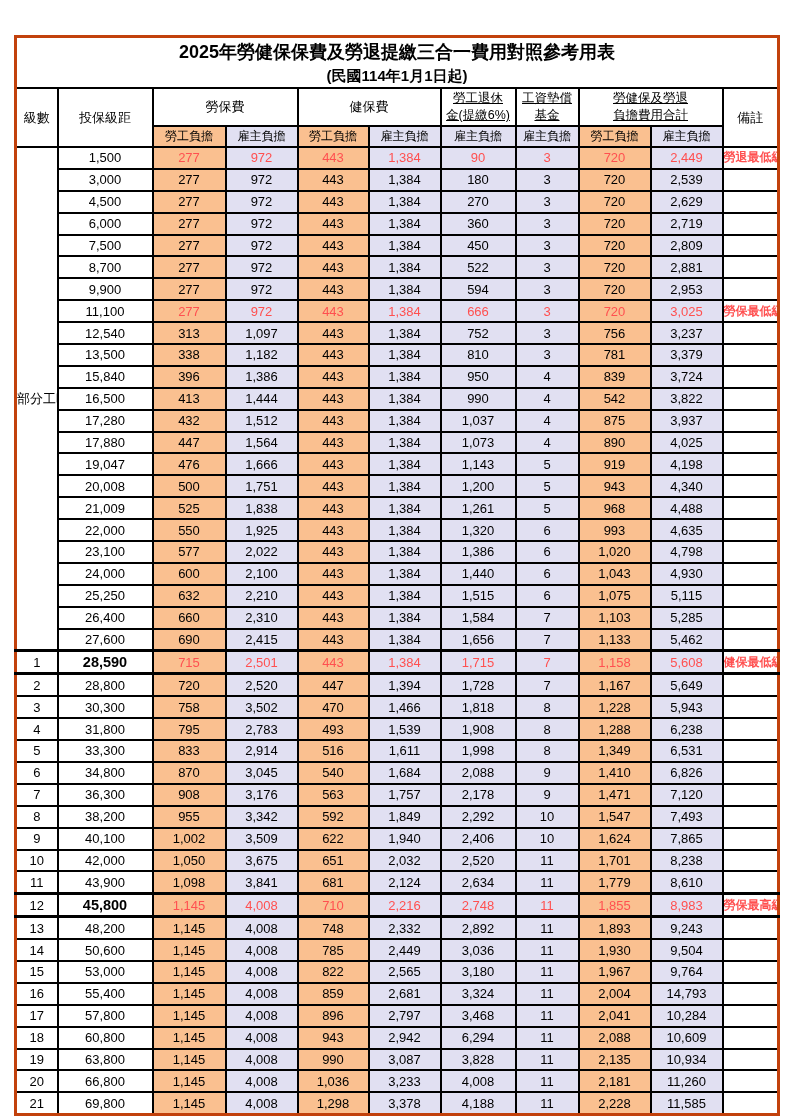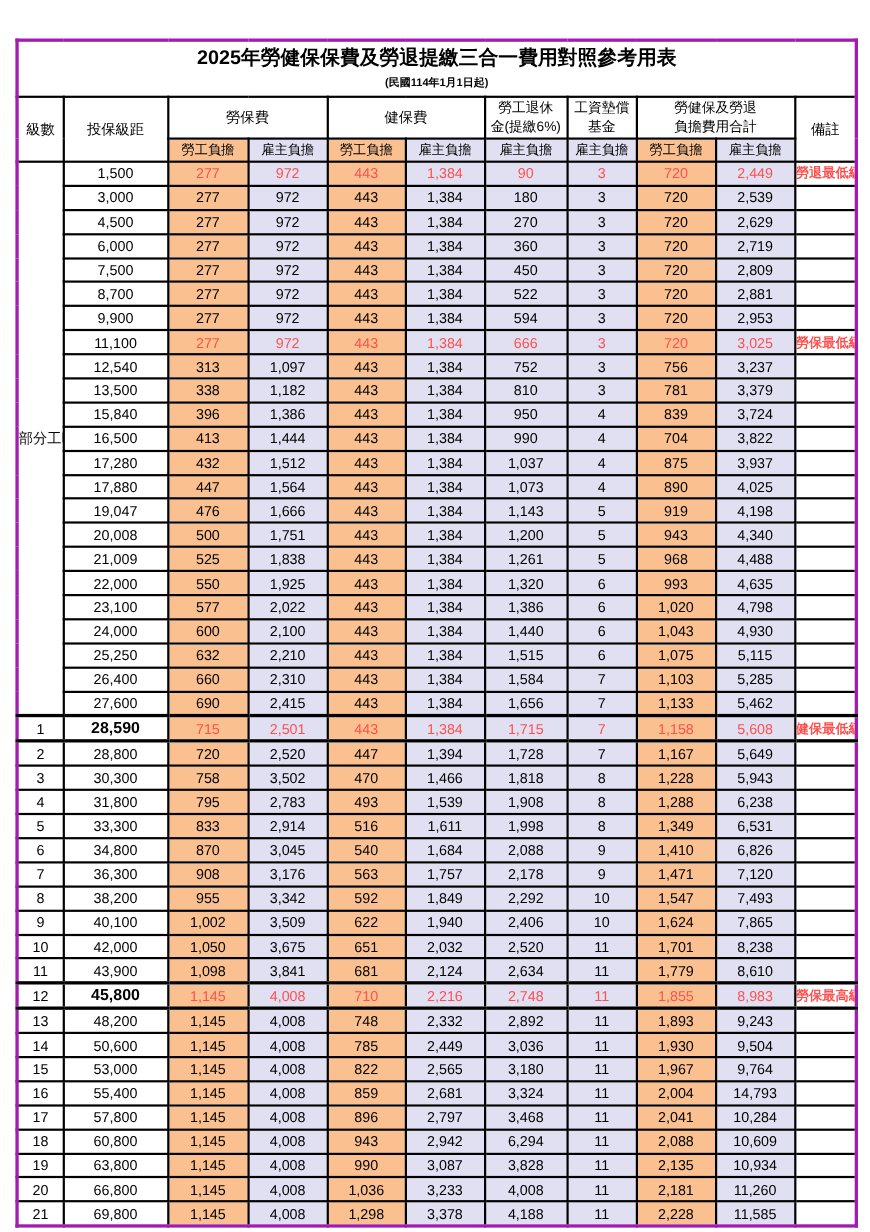--- a/index.html
+++ b/index.html
@@ -2,27 +2,27 @@
 <html><head>
 <meta charset="utf-8">
 <style>
   html,body{margin:0;padding:0;background:#fff;}
   .page{position:relative;width:791px;height:1120px;background:#fff;overflow:hidden;
         font-family:"Liberation Sans","DejaVu Sans",sans-serif;color:#000;}
   table.main-table{position:absolute;top:35px;left:14px;width:763px;
         border-collapse:collapse;table-layout:fixed;}
   table.main-table th,table.main-table td{border:2px solid #000;padding:0;
         text-align:center;vertical-align:middle;overflow:hidden;white-space:nowrap;}
-  table.main-table{border:3px solid #a21caf;}
+  table.main-table{border:3px solid #c2410c;}
   .title-cell{height:49px;border-bottom:2px solid #000;}
   .title-line{font-size:18px;font-weight:700;line-height:27px;}
-  .subtitle-line{font-size:10px;font-weight:700;line-height:20px;text-align:center;}
+  .subtitle-line{font-size:15px;font-weight:700;line-height:20px;text-align:center;}
   tr.hdr-main th{height:36px;font-size:13px;font-weight:400;}
   tr.hdr-sub th{height:19px;font-size:12px;font-weight:400;}
-  .two-line div{line-height:17px;font-size:12.5px;}
+  .two-line div{line-height:17px;font-size:12.5px;text-decoration:underline;}
   th.emp,td.emp{background:#FAC090;}
   th.er,td.er{background:#E1E0F2;}
   tbody td{height:19.9px;font-size:13px;background:#fff;}
   tbody td.emp{background:#FAC090;}
   tbody td.er{background:#E1E0F2;}
   td.level{font-size:13px;}
   td.level.part{font-size:13px;letter-spacing:0;}
   td.bracket{font-size:13px;}
   td.bracket.b{font-weight:700;font-size:14.5px;margin-top:27px;}
   td.remark{font-size:12px;font-weight:700;color:#fff;}
@@ -219,21 +219,21 @@
           <td class="remark"></td>
         </tr>
         <tr>
           <td class="bracket">16,500</td>
           <td class="emp num">413</td>
           <td class="er num">1,444</td>
           <td class="emp num">443</td>
           <td class="er num">1,384</td>
           <td class="er num">990</td>
           <td class="er num">4</td>
-          <td class="emp num">704</td>
+          <td class="emp num">542</td>
           <td class="er num">3,822</td>
           <td class="remark"></td>
         </tr>
         <tr>
           <td class="bracket">17,280</td>
           <td class="emp num">432</td>
           <td class="er num">1,512</td>
           <td class="emp num">443</td>
           <td class="er num">1,384</td>
           <td class="er num">1,037</td>

